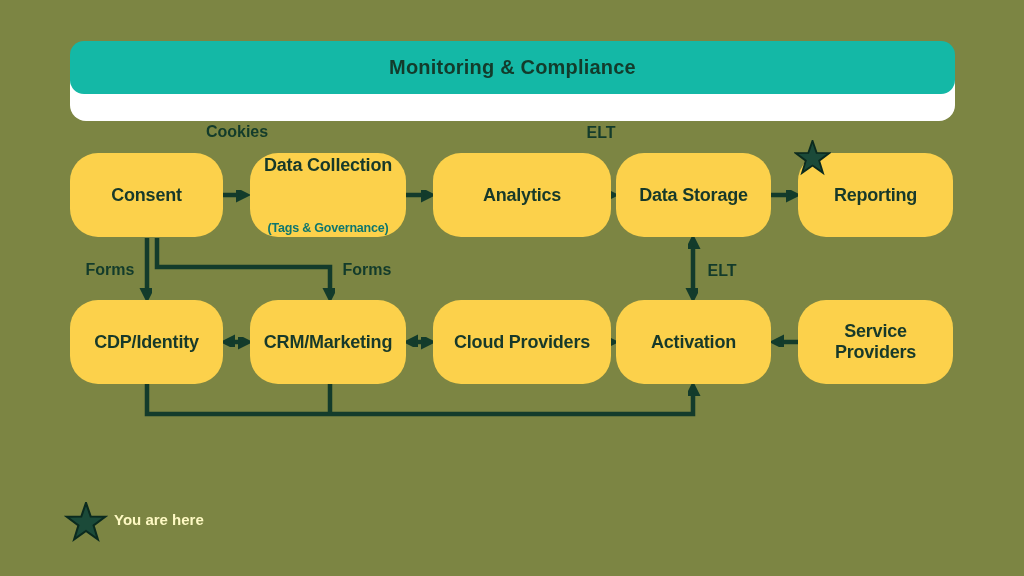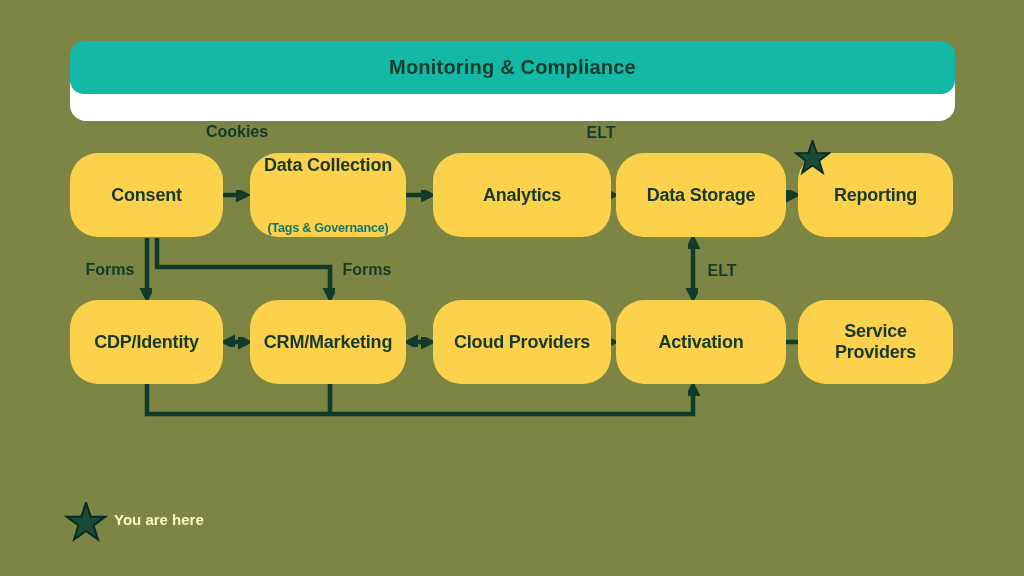--- a/index.html
+++ b/index.html
@@ -32,21 +32,21 @@
     position:absolute;height:84px;
     background:#FCD14B;border-radius:28px;
     display:flex;flex-direction:column;align-items:center;justify-content:center;
     text-align:center;box-sizing:border-box;padding:0 6px;
   }
   .row1{top:153px;}
   .row2{top:300px;}
   .c1{left:70px;width:153px;}
   .c2{left:250px;width:156px;gap:44px;}
   .c3{left:433px;width:178px;}
-  .c4{left:616px;width:170px;}
+  .c4{left:616px;width:155px;}
   .c5{left:798px;width:155px;}
   .node-label{
     font-size:18px;font-weight:700;color:#17392A;line-height:1.15;letter-spacing:-0.2px;
   }
   .node-sublabel{
     font-size:12.5px;font-weight:600;color:#0f766e;margin-top:2px;letter-spacing:-0.2px;
   }
   .edge-label{
     position:absolute;width:100px;text-align:center;
     font-size:16px;font-weight:800;color:#133B2B;letter-spacing:0;

